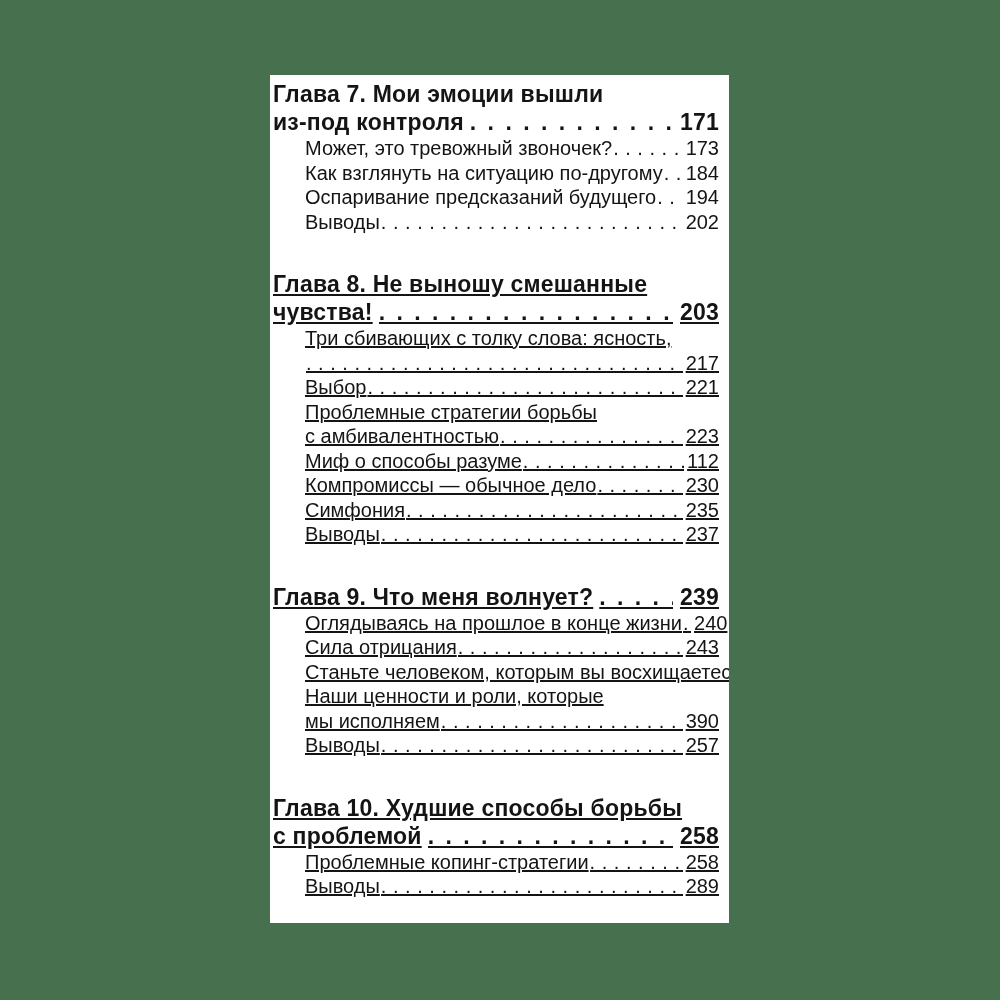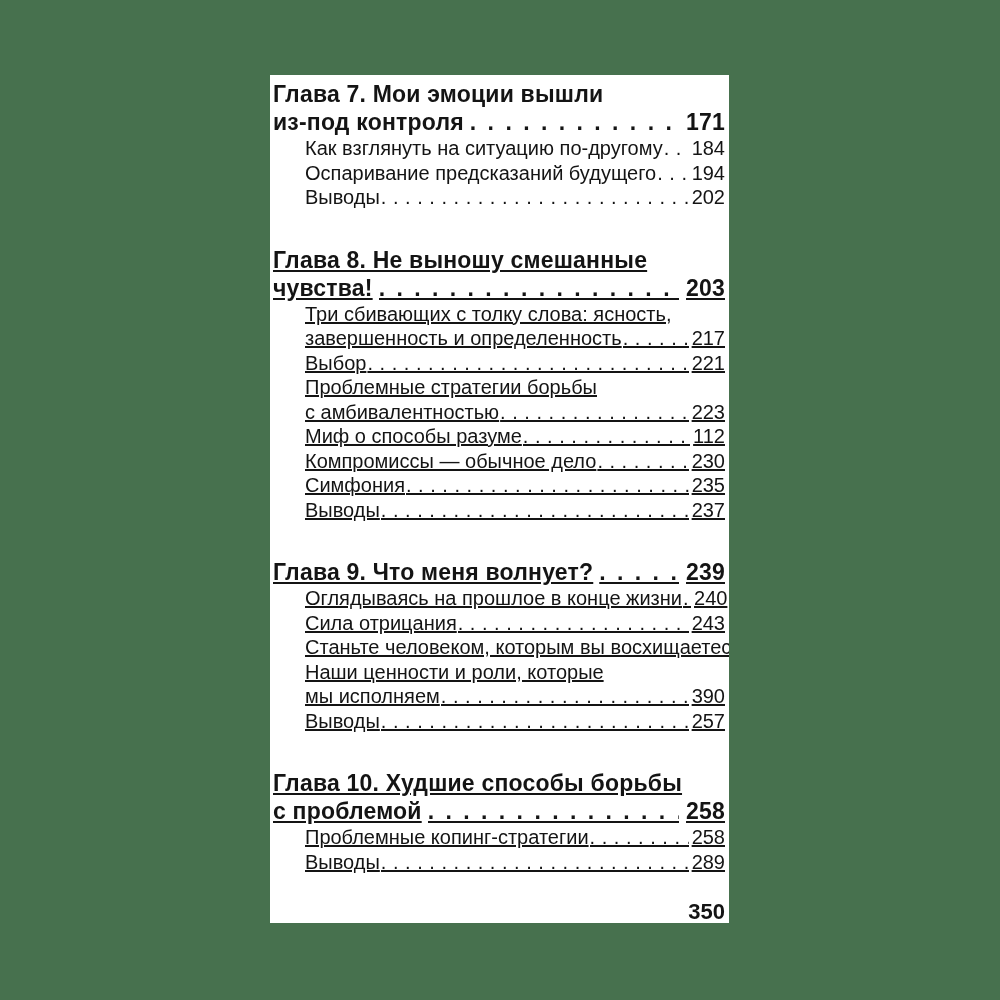--- a/index.html
+++ b/index.html
@@ -17,21 +17,21 @@
     position: absolute;
     inset: 0;
   }
   .paper {
     position: absolute;
     left: 270px;
     top: 75px;
     width: 459px;
     height: 848px;
     box-sizing: border-box;
-    padding: 5px 4px 0 3px;
+    padding: 5px 10px 0 3px;
     overflow: hidden;
     color: #141414;
   }
   .chapter + .chapter {
     margin-top: 36px;
     text-decoration: underline;
   }
   
   .h-line, .h-row {
     font-weight: 700;
@@ -96,20 +96,25 @@
   <div class="paper" style="background: rgb(255, 255, 255); color: rgb(20, 20, 20);">
     <div id="toc">
         <section class="chapter">
           <div class="h-line">Глава 7. Мои эмоции вышли</div>
           <div class="h-row">
             <span class="txt">из-под контроля</span>
             <span class="dots dots-h"></span>
             <span class="pg pg-h">171</span>
           </div>
           <div class="i-row">
+            <span class="txt">Может, это тревожный звоночек?</span>
+            <span class="dots dots-i"></span>
+            <span class="pg pg-i">173</span>
+          </div>
+          <div class="i-row">
             <span class="txt">Как взглянуть на ситуацию по-другому</span>
             <span class="dots dots-i"></span>
             <span class="pg pg-i">184</span>
           </div>
           <div class="i-row">
             <span class="txt">Оспаривание предсказаний будущего</span>
             <span class="dots dots-i"></span>
             <span class="pg pg-i">194</span>
           </div>
           <div class="i-row">
@@ -120,21 +125,20 @@
         </section>
         <section class="chapter">
           <div class="h-line">Глава 8. Не выношу смешанные</div>
           <div class="h-row">
             <span class="txt">чувства!</span>
             <span class="dots dots-h"></span>
             <span class="pg pg-h">203</span>
           </div>
           <div class="i-line">Три сбивающих с толку слова: ясность,</div>
           <div class="i-row">
-            <span class="txt">завершенность и определенность</span>
             <span class="dots dots-i"></span>
             <span class="pg pg-i">217</span>
           </div>
           <div class="i-row">
             <span class="txt">Выбор</span>
             <span class="dots dots-i"></span>
             <span class="pg pg-i">221</span>
           </div>
           <div class="i-line">Проблемные стратегии борьбы</div>
           <div class="i-row">

